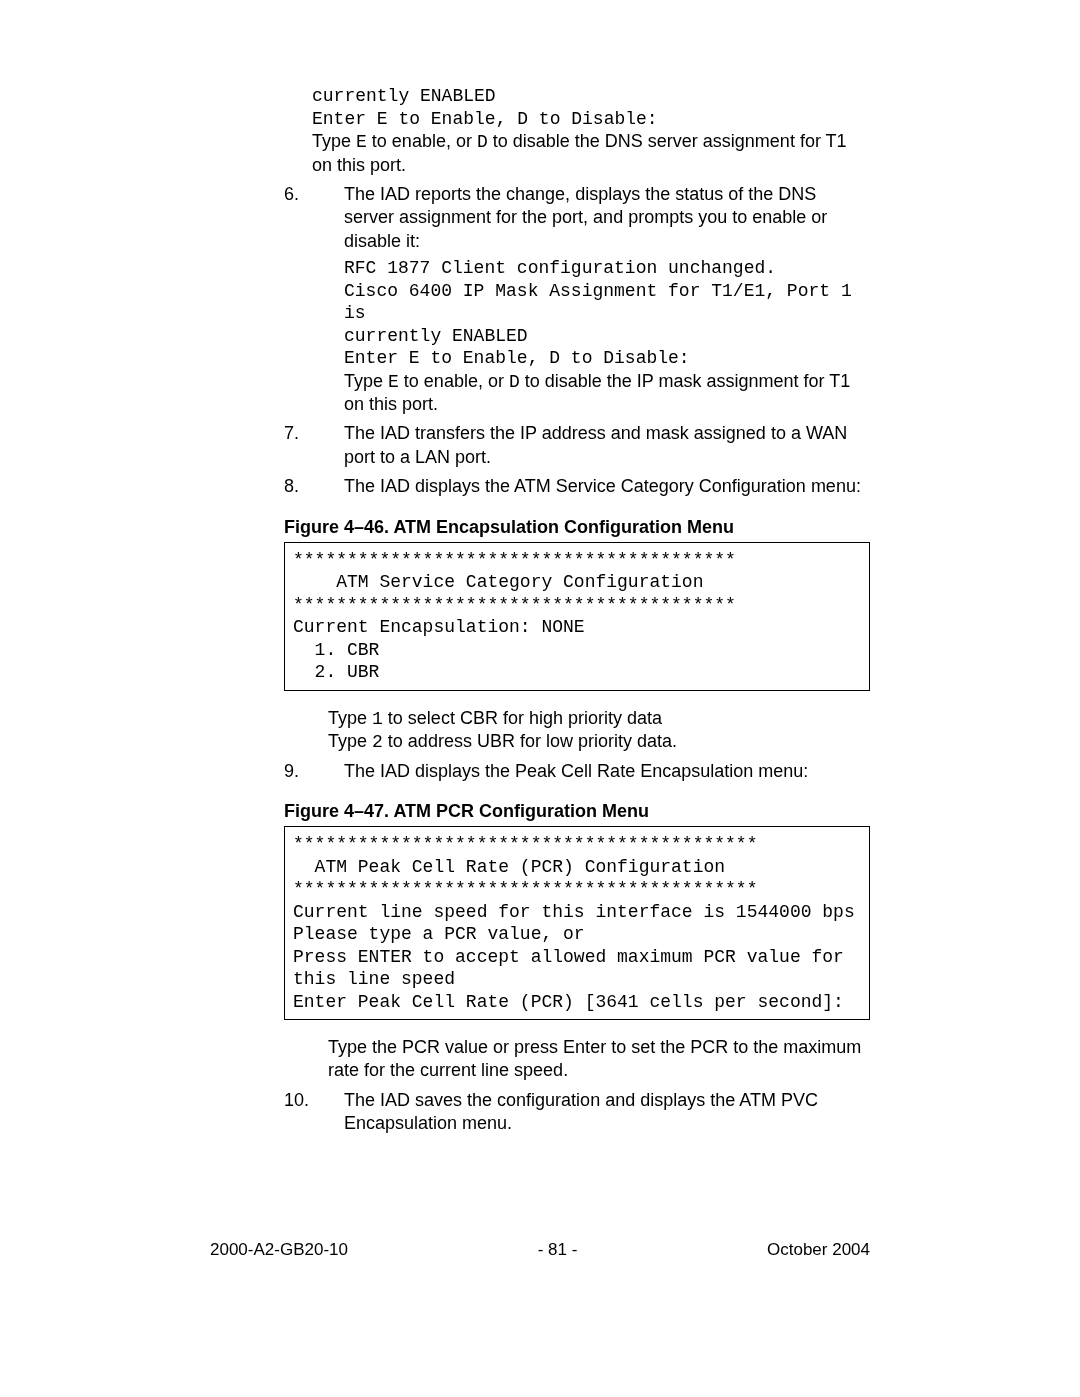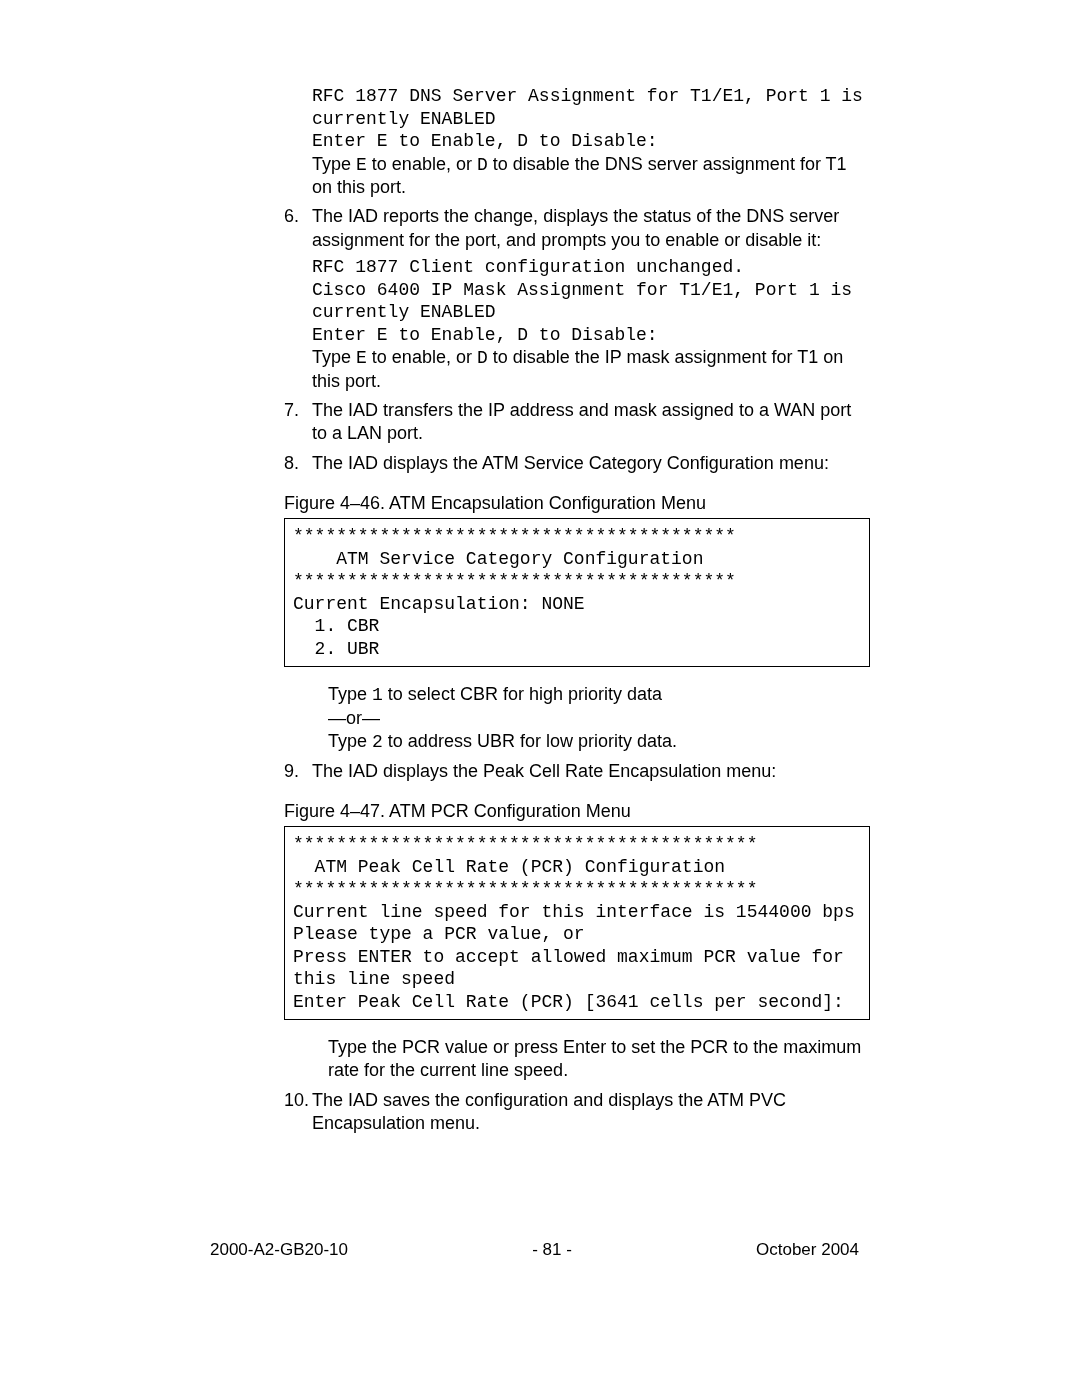--- a/index.html
+++ b/index.html
@@ -31,40 +31,41 @@
   .list-item {
     display: flex;
     margin-top: 6px;
   }
   .list-num {
     width: 28px;
     flex-shrink: 0;
   }
   .list-body {
     flex: 1;
+    margin-left: 32px;
   }
   .fig-caption {
-    font-weight: normal;
+    font-weight: bold;
     margin-top: 18px;
     margin-bottom: 4px;
   }
   .fig-box {
     border: 1px solid #000;
     padding: 6px 8px;
     font-family: "Courier New", Courier, monospace;
     font-size: 18px;
     line-height: 1.25;
     white-space: pre;
     overflow: hidden;
   }
   .footer {
     position: absolute;
     bottom: 40px;
     left: 210px;
-    right: 221px;
+    right: 210px;
     display: flex;
     justify-content: space-between;
     font-size: 17px;
   }
   .after-box {
     margin-top: 16px;
   }
   .sub-list {
     margin-left: 44px;
   }
@@ -72,21 +73,20 @@
     margin-top: 4px;
     font-family: Liberation Mono, monospace;
   }
 </style>
 </head>
 <body>
 
 <div class="page">
 
   <div class="content indent">
-    <div class="mono">RFC 1877 DNS Server Assignment for T1/E1, Port 1 is</div>
     <div class="mono">currently ENABLED</div>
     <div class="mono">Enter E to Enable, D to Disable:</div>
     <div>
       <span>Type </span><span class="mono">E</span><span> to enable, or </span><span class="mono">D</span><span> to disable the DNS server assignment for T1 on this port.</span>
     </div>
   </div>
 
   <div class="list-item content">
     <div class="list-num">6.</div>
     <div class="list-body">
@@ -116,21 +116,20 @@
     ATM Service Category Configuration
 *****************************************
 Current Encapsulation: NONE
   1. CBR
   2. UBR</div>
 
   <div class="after-box sub-list content">
     <div>
       <span>Type </span><span class="mono">1</span><span> to select CBR for high priority data</span>
     </div>
-    <div>—or—</div>
     <div>
       <span>Type </span><span class="mono">2</span><span> to address UBR for low priority data.</span>
     </div>
   </div>
 
   <div class="list-item content">
     <div class="list-num">9.</div>
     <div class="list-body">The IAD displays the Peak Cell Rate Encapsulation menu:</div>
   </div>
 

